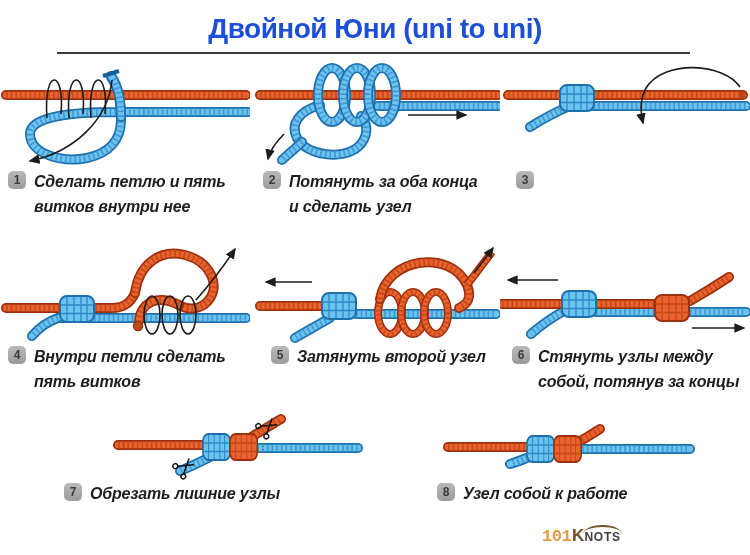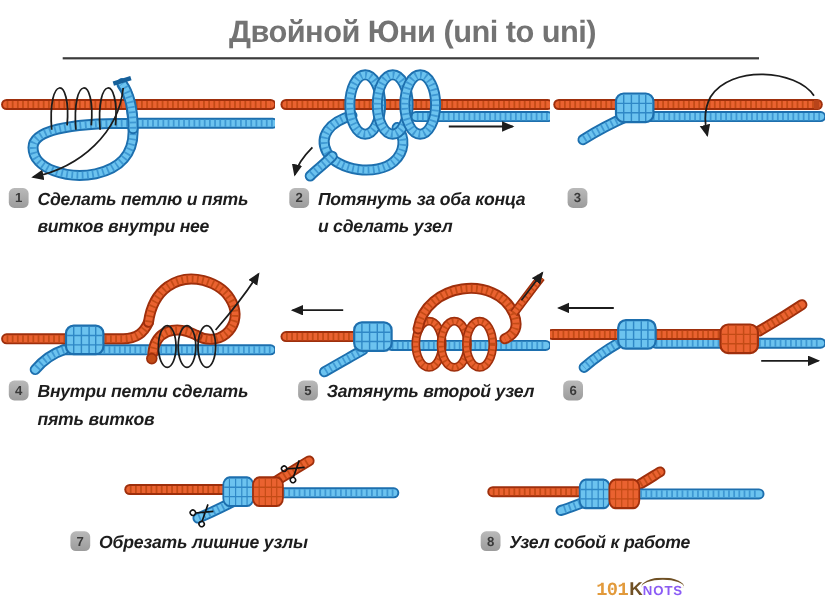--- a/index.html
+++ b/index.html
@@ -1,19 +1,19 @@
 <!DOCTYPE html>
 <html><head>
 <meta charset="utf-8">
 <style>
   html,body{margin:0;padding:0;background:#fff;}
   .stage{position:relative;width:750px;height:555px;background:#ffffff;overflow:hidden;
          font-family:"Liberation Sans",sans-serif;}
   .title{position:absolute;left:0;top:13px;width:750px;text-align:center;
-         font-size:28px;font-weight:bold;color:#737373;letter-spacing:-0.5px;}
+         font-size:28px;font-weight:bold;color:#1d4ed8;letter-spacing:-0.5px;}
   .title-underline{position:absolute;left:57px;top:52px;width:633px;height:2px;background:#3b3b3b;}
   .ill{position:absolute;}
   #ill1{left:0;top:62px;}  #ill2{left:250px;top:62px;}  #ill3{left:500px;top:62px;}
   #ill4{left:0;top:242px;} #ill5{left:250px;top:242px;} #ill6{left:500px;top:242px;}
   #ill7{left:60px;top:406px;} #ill8{left:400px;top:410px;}
   .cap{position:absolute;display:flex;gap:8px;align-items:flex-start;}
   #cap1{left:8px;top:169px;}   #cap2{left:263px;top:169px;} #cap3{left:516px;top:169px;}
   #cap4{left:8px;top:344px;}   #cap5{left:271px;top:344px;} #cap6{left:512px;top:344px;}
   #cap7{left:64px;top:481px;}  #cap8{left:437px;top:481px;}
   .badge{width:18px;height:18px;border-radius:5px;flex:0 0 auto;margin-top:2px;
@@ -28,21 +28,21 @@
   .bo {stroke:#1d6fae;stroke-width:10;fill:none;stroke-linecap:round;}
   .bof{stroke:#6cc3ef;stroke-width:6.5;fill:none;stroke-linecap:round;}
   .bot{stroke:#3e98d3;stroke-width:6.5;fill:none;stroke-dasharray:1.6 3.1;stroke-linecap:butt;}
   .nro {stroke:#9e2f0c;stroke-width:8;fill:none;}
   .nrof{stroke:#ea6230;stroke-width:5;fill:none;}
   .nrot{stroke:#c34b16;stroke-width:5;fill:none;stroke-dasharray:1.5 3;}
   .kl{stroke:#1c1c1c;stroke-width:1.6;fill:none;}
   .logo{position:absolute;left:542px;top:526px;display:flex;align-items:baseline;}
   .logo-num{font-size:17px;font-weight:bold;color:#e29a3b;letter-spacing:-0.5px;font-family:Liberation Mono, monospace;}
   .logo-k{font-size:17px;font-weight:bold;color:#6f5024;margin-left:1px;}
-  .logo-rest{font-size:12px;font-weight:bold;color:#8b5cf6;letter-spacing:0.8px;position:relative;}
+  .logo-rest{font-size:12px;font-weight:bold;color:#404040;letter-spacing:0.8px;position:relative;}
   .logo-rest::before{content:"";position:absolute;left:-1px;right:-1px;top:-5px;height:7px;
          border-top:2px solid #6f5024;border-radius:50% / 100% 100% 0 0;}
 </style>
 </head>
 <body>
 
 <div class="stage">
 
   <svg style="position:absolute;width:0;height:0" aria-hidden="true">
     <defs>
@@ -316,20 +316,24 @@
     </div>
   </div>
   <div class="cap" id="cap5">
     <div class="badge">5</div>
     <div class="ctext">
       <div>Затянуть второй узел</div>
     </div>
   </div>
   <div class="cap" id="cap6">
     <div class="badge">6</div>
+    <div class="ctext">
+      <div>Стянуть узлы между</div>
+      <div>собой, потянув за концы</div>
+    </div>
   </div>
   <div class="cap" id="cap7">
     <div class="badge">7</div>
     <div class="ctext">
       <div>Обрезать лишние узлы</div>
     </div>
   </div>
   <div class="cap" id="cap8">
     <div class="badge">8</div>
     <div class="ctext">

